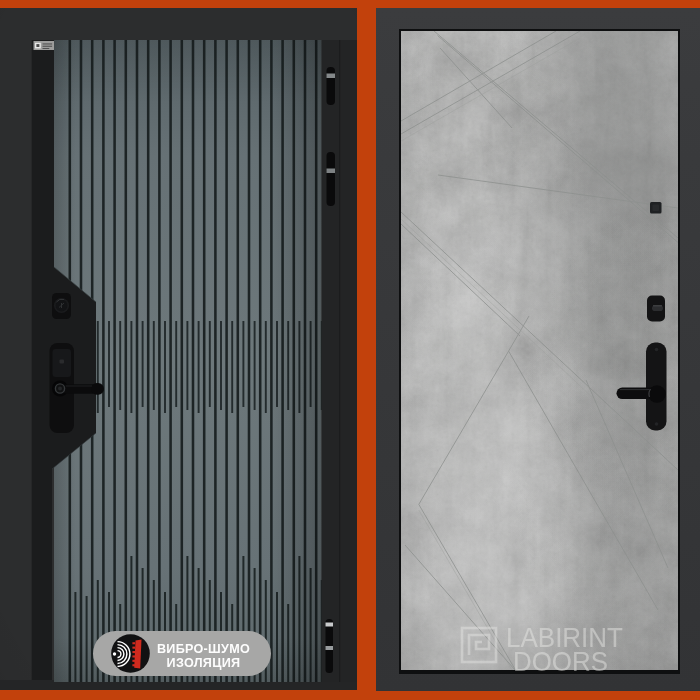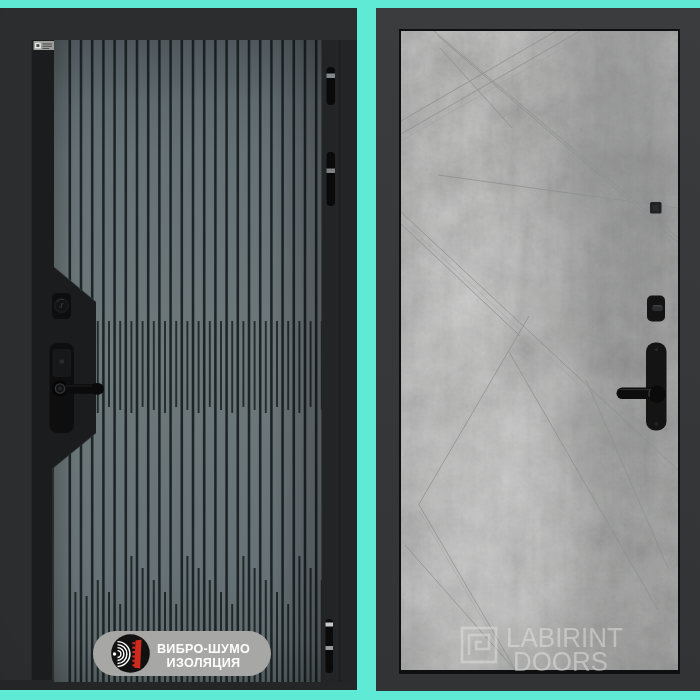--- a/index.html
+++ b/index.html
@@ -1,17 +1,17 @@
 <!DOCTYPE html>
 <html><head>
 <meta charset="utf-8">
 <style>
   html,body { margin:0; padding:0; background:#ffffff; width:700px; height:700px; overflow:hidden; }
   * { box-sizing: border-box; }
-  .page { position:relative; width:700px; height:700px; background:#5eead4;
+  .page { position:relative; width:700px; height:700px; background:#c2410c;
           font-family:"Liberation Sans", sans-serif; }
   .door { position:absolute; top:8px; }
 </style>
 </head>
 <body>
 <div class="page">
 
 <div class="door" style="left:0">
 <svg width="357" height="682" viewBox="0 0 357 682">
 <defs>

